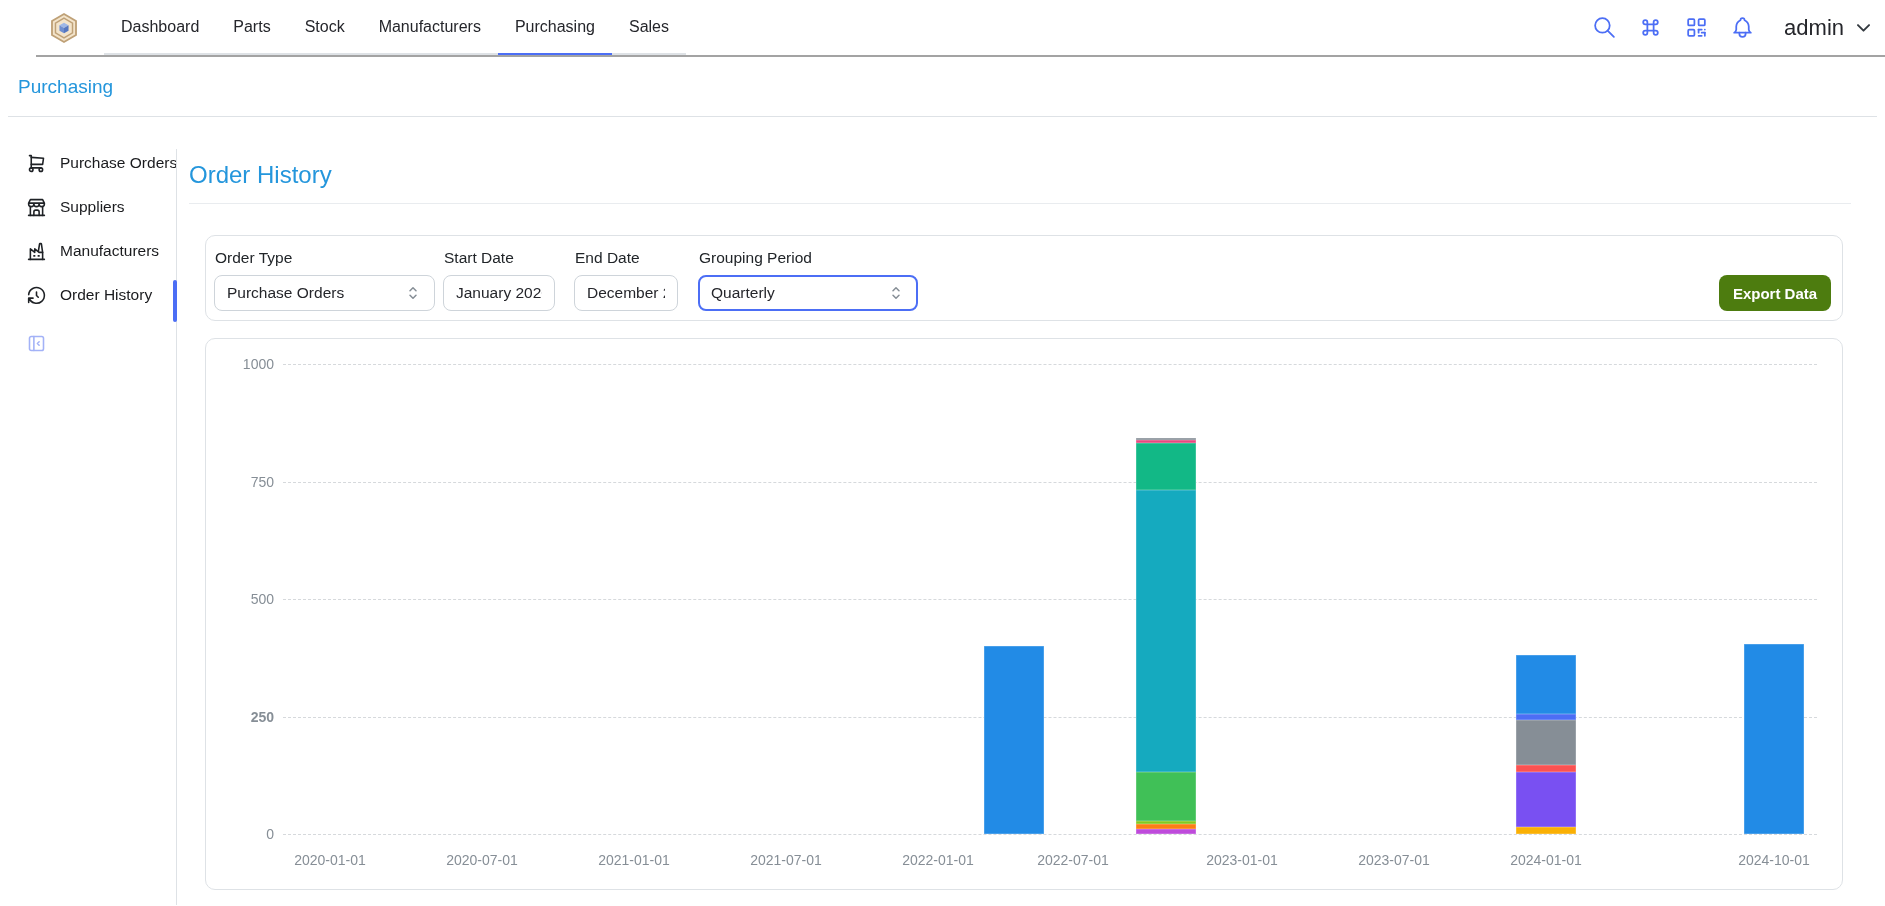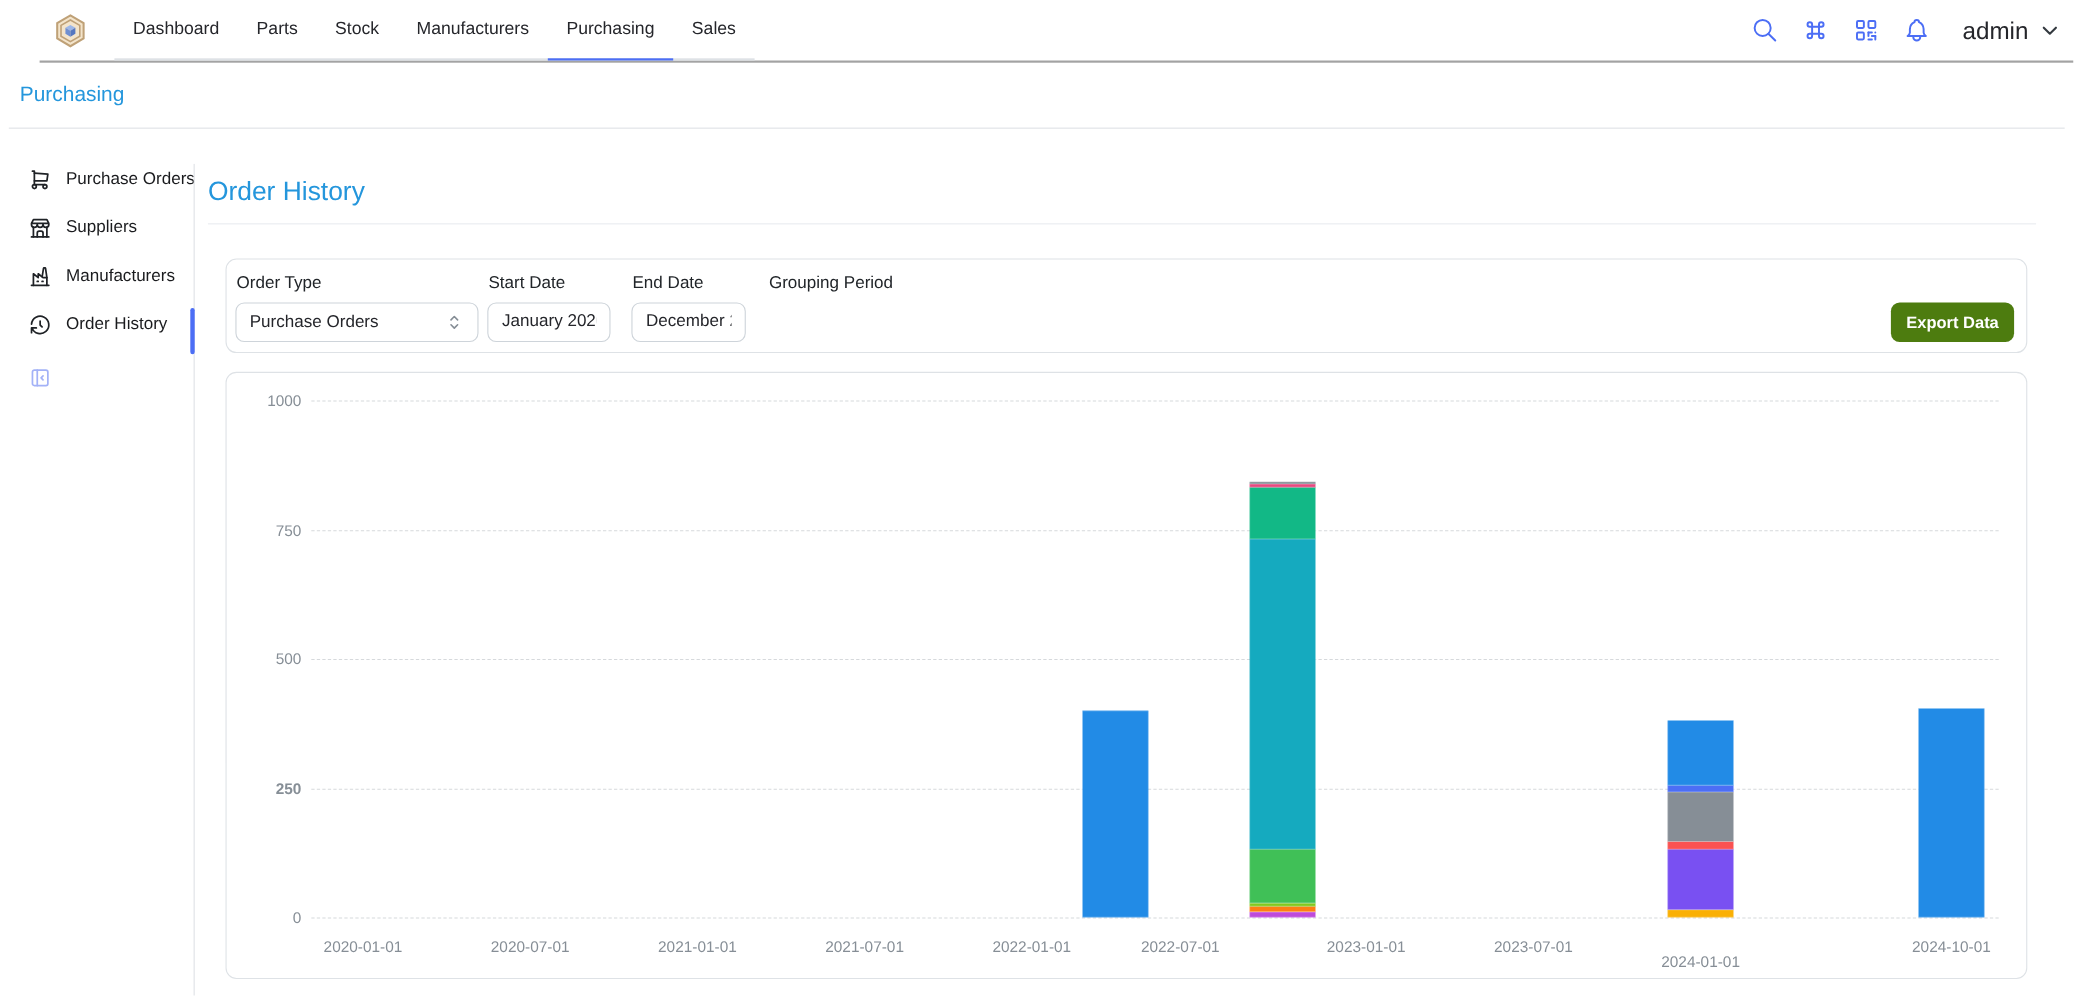--- a/index.html
+++ b/index.html
@@ -200,20 +200,29 @@
         <svg viewBox="0 0 24 24" fill="none" stroke="currentColor" stroke-width="2" stroke-linecap="round" stroke-linejoin="round">
           <path d="M8 9l4 -4l4 4"></path>
             <path d="M16 15l-4 4l-4 -4"></path>
         </svg>
       </span>
     </div>
 
     <input class="f-input" style="left: 237px; width: 112px;" readonly="" value="January 2020">
     <input class="f-input" style="left: 368px; width: 104px;" readonly="" value="December 2024">
 
+    <div class="f-box focused" style="left:492px; width:220px">
+      <span class="grow">Quarterly</span>
+      <span class="selector-icon">
+        <svg viewBox="0 0 24 24" fill="none" stroke="currentColor" stroke-width="2" stroke-linecap="round" stroke-linejoin="round">
+          <path d="M8 9l4 -4l4 4"></path>
+            <path d="M16 15l-4 4l-4 -4"></path>
+        </svg>
+      </span>
+    </div>
 
     <button class="export-btn">Export Data</button>
   </div>
 
   <div class="chart-panel" id="chart">
       <div class="gridline" style="left: 77px; width: 1534px; top: 495px;"></div>
       <div class="ytick" style="left: 0px; top: 485px;">0</div>
       <div class="gridline" style="left: 77px; width: 1534px; top: 377.5px;"></div>
       <div class="ytick" style="left: 0px; top: 367.5px; font-weight: bold;">250</div>
       <div class="gridline" style="left: 77px; width: 1534px; top: 260px;"></div>
@@ -223,21 +232,21 @@
       <div class="gridline" style="left: 77px; width: 1534px; top: 25px;"></div>
       <div class="ytick" style="left: 0px; top: 15px;">1000</div>
       <div class="xtick" style="left: 59px; top: 511px;">2020-01-01</div>
       <div class="xtick" style="left: 211px; top: 511px;">2020-07-01</div>
       <div class="xtick" style="left: 363px; top: 511px;">2021-01-01</div>
       <div class="xtick" style="left: 515px; top: 511px;">2021-07-01</div>
       <div class="xtick" style="left: 667px; top: 511px;">2022-01-01</div>
       <div class="xtick" style="left: 802px; top: 511px;">2022-07-01</div>
       <div class="xtick" style="left: 971px; top: 511px;">2023-01-01</div>
       <div class="xtick" style="left: 1123px; top: 511px;">2023-07-01</div>
-      <div class="xtick" style="left: 1275px; top: 525px;">2024-01-01</div>
+      <div class="xtick" style="left: 1275px; top: 511px;">2024-01-01</div>
       <div class="xtick" style="left: 1503px; top: 511px;">2024-10-01</div>
       <div class="bar-seg" style="left: 778px; width: 60px; top: 307px; height: 188px; background: rgb(34, 139, 230);"></div>
       <div class="bar-seg" style="left: 930px; width: 60px; top: 490.3px; height: 4.7px; background: rgb(190, 75, 219);"></div>
       <div class="bar-seg" style="left: 930px; width: 60px; top: 484.66px; height: 5.64px; background: rgb(253, 126, 20);"></div>
       <div class="bar-seg" style="left: 930px; width: 60px; top: 482.31px; height: 2.35px; background: rgb(130, 201, 30);"></div>
       <div class="bar-seg" style="left: 930px; width: 60px; top: 432.96px; height: 49.35px; background: rgb(64, 192, 87);"></div>
       <div class="bar-seg" style="left: 930px; width: 60px; top: 150.96px; height: 282px; background: rgb(21, 170, 191);"></div>
       <div class="bar-seg" style="left: 930px; width: 60px; top: 103.96px; height: 47px; background: rgb(18, 184, 134);"></div>
       <div class="bar-seg" style="left: 930px; width: 60px; top: 101.14px; height: 2.82px; background: rgb(230, 73, 128);"></div>
       <div class="bar-seg" style="left: 930px; width: 60px; top: 98.79px; height: 2.35px; background: rgb(134, 142, 150);"></div>

